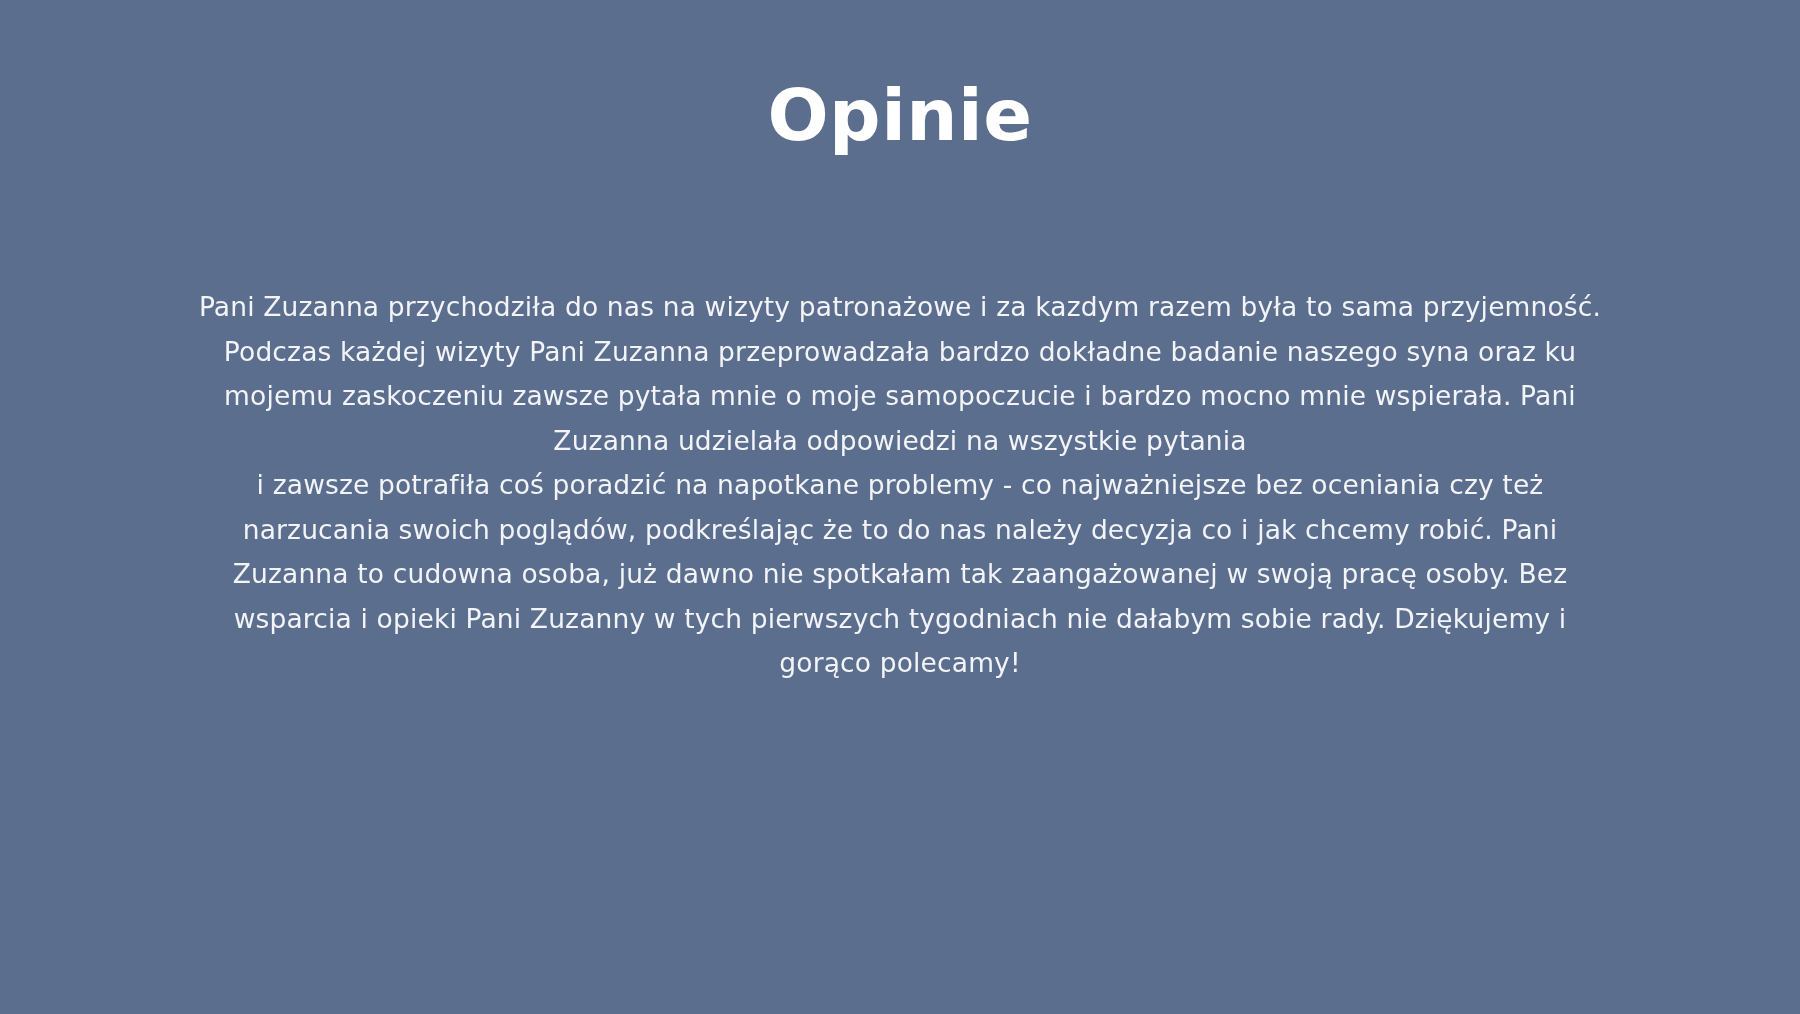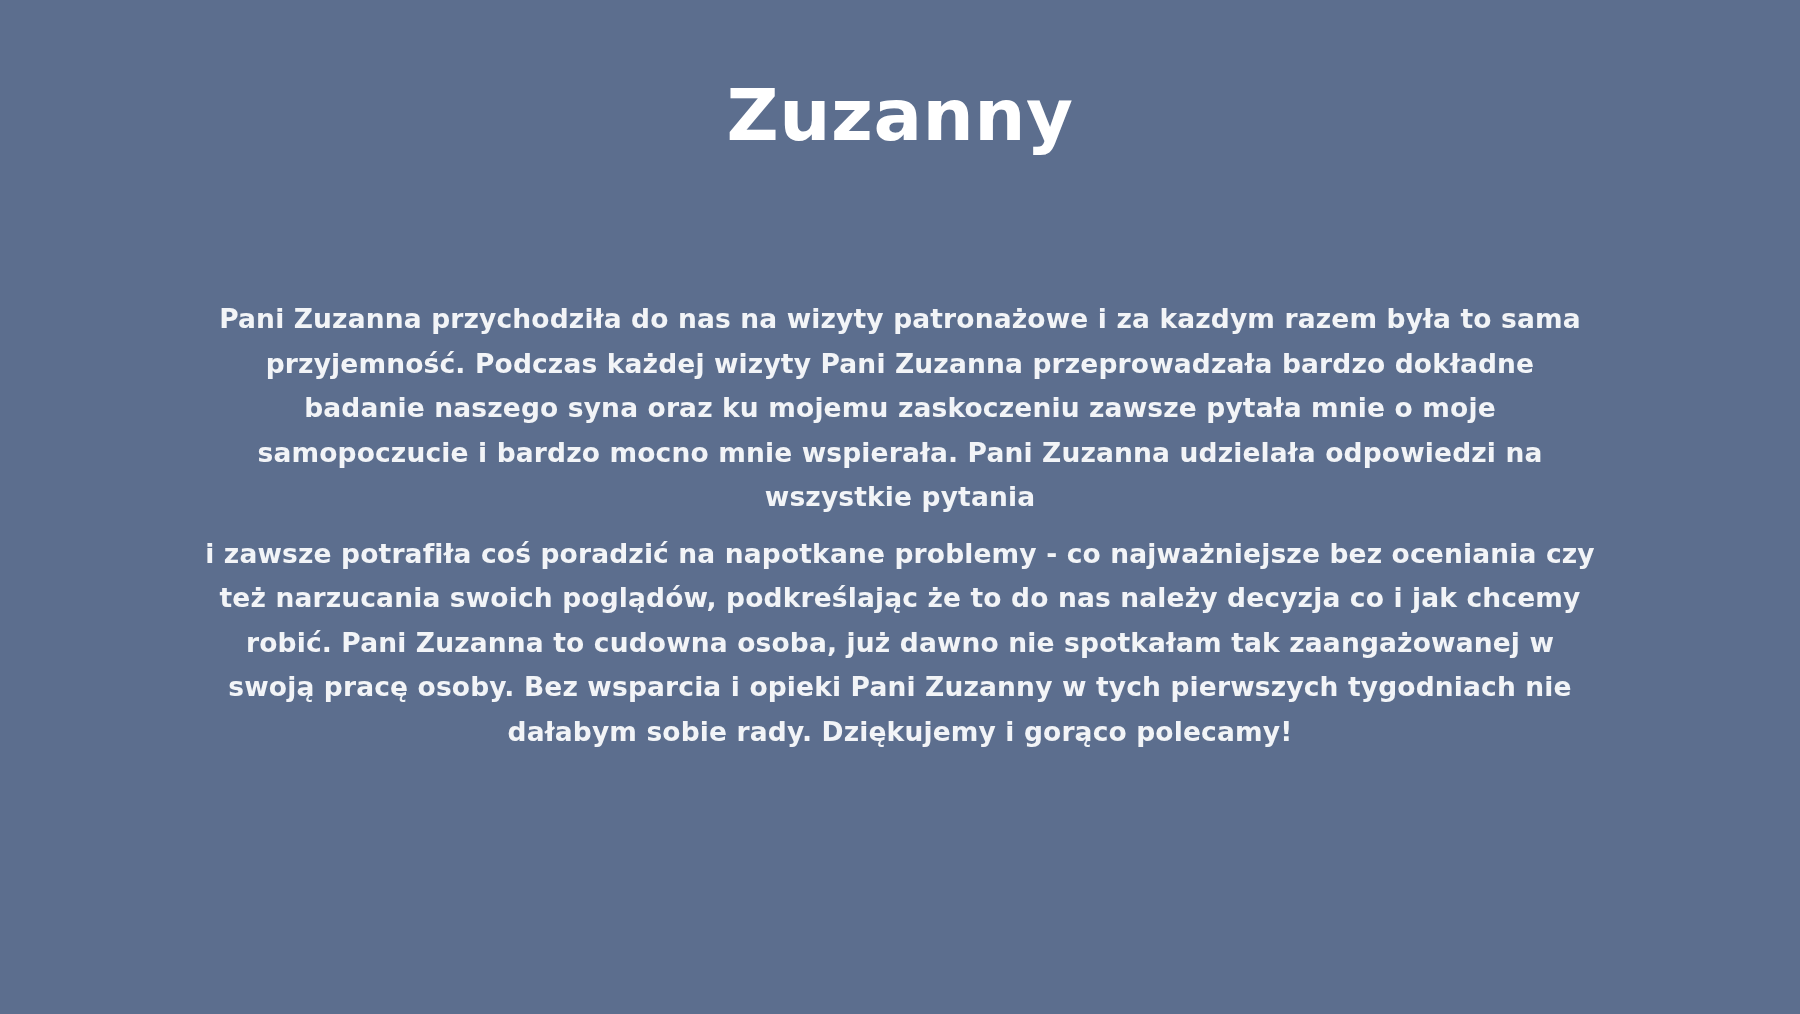--- a/index.html
+++ b/index.html
@@ -51,40 +51,40 @@
     text-align: center;
     color: #f2f4f7;
     font-family: "DejaVu Sans", sans-serif;
     font-weight: 300;
     font-size: 26.5px;
     line-height: 44.5px;
     letter-spacing: 0.15px;
   }
 
   .testimonial p {
-    margin: 12px;
+    margin: 0;
     padding: 0;
-    font-weight: 700;
+    font-weight: 400;
   }
 
   .testimonial p + p {
     margin-top: 0;
   }
 
   
   .section-heading,
   .testimonial {
     text-rendering: optimizeLegibility;
   }
 </style>
 </head>
 <body style="background: rgb(92, 110, 142);">
 
 <div class="page" style="background: rgb(92, 110, 142);">
 
-  <h1 class="section-heading" style="color: rgb(255, 255, 255);">Zuzanny</h1>
+  <h1 class="section-heading" style="color: rgb(255, 255, 255);">Opinie</h1>
 
   <div class="testimonial" style="color: rgb(242, 244, 247);">
     <p>Pani Zuzanna przychodziła do nas na wizyty patronażowe i za kazdym razem była to sama przyjemność. Podczas każdej wizyty Pani Zuzanna przeprowadzała bardzo dokładne badanie naszego syna oraz ku mojemu zaskoczeniu zawsze pytała mnie o moje samopoczucie i bardzo mocno mnie wspierała. Pani Zuzanna udzielała odpowiedzi na wszystkie pytania</p>
     <p>i zawsze potrafiła coś poradzić na napotkane problemy - co najważniejsze bez oceniania czy też narzucania swoich poglądów, podkreślając że to do nas należy decyzja co i jak chcemy robić. Pani Zuzanna to cudowna osoba, już dawno nie spotkałam tak zaangażowanej w swoją pracę osoby. Bez wsparcia i opieki Pani Zuzanny w tych pierwszych tygodniach nie dałabym sobie rady. Dziękujemy i gorąco polecamy!</p>
   </div>
 
 </div>
 
 </body></html>

